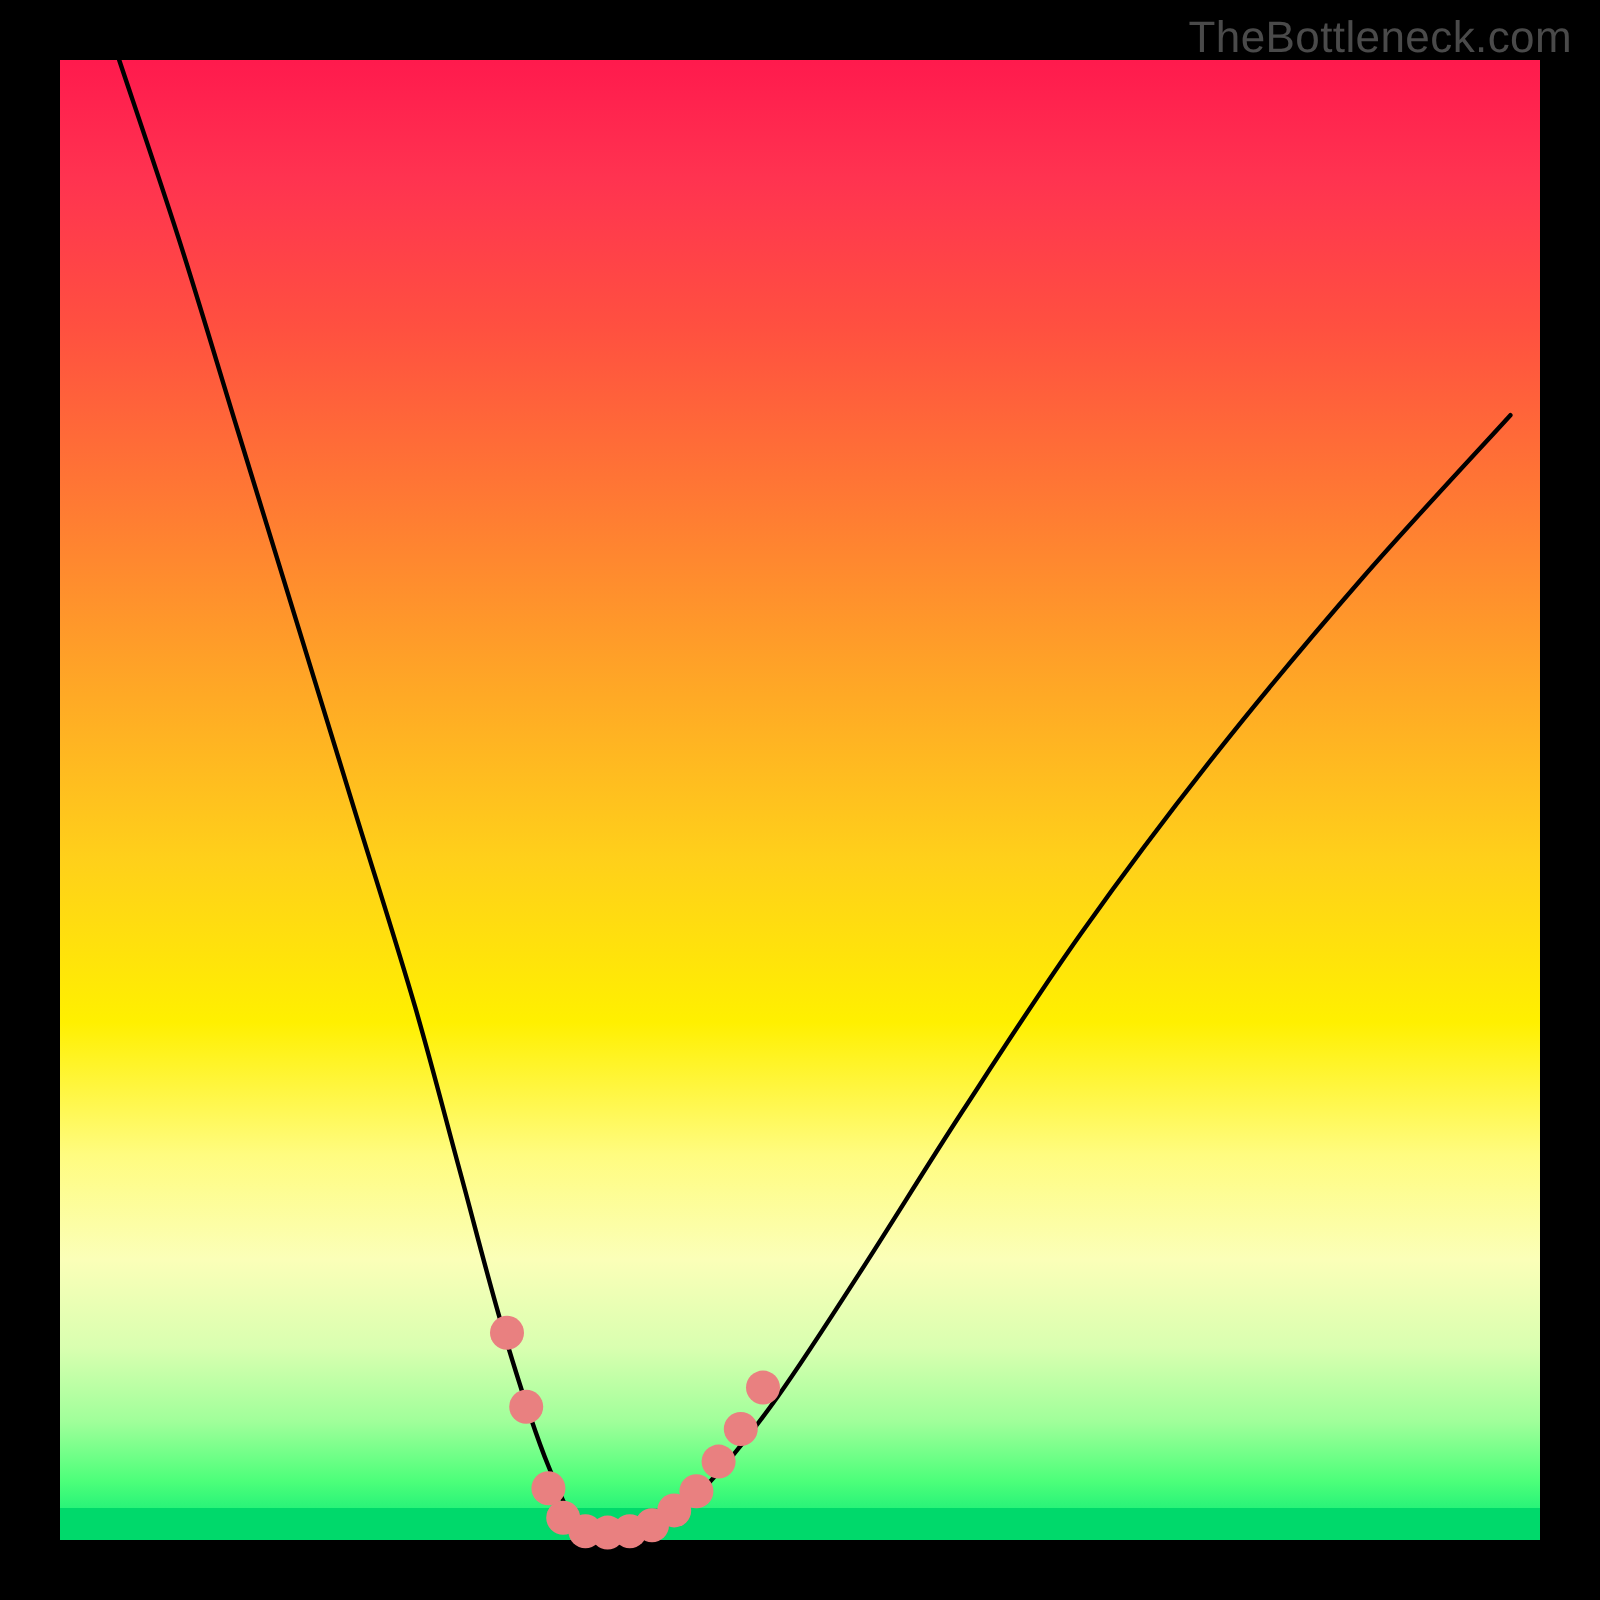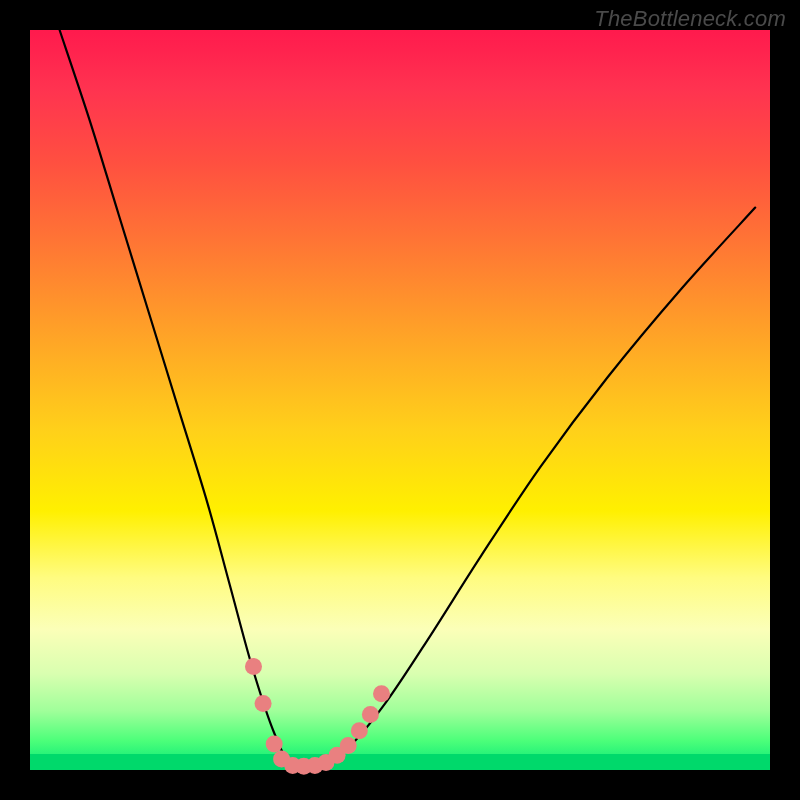--- a/index.html
+++ b/index.html
@@ -2,21 +2,20 @@
 <html><head>
 <meta charset="utf-8">
 <style>
   * { margin: 0; padding: 0; box-sizing: border-box; }
   html, body { width: 800px; height: 800px; overflow: hidden; background: #000; }
   .frame {
     position: relative;
     width: 800px;
     height: 800px;
     background: #000;
-    font-style: italic;
   }
   .plot-area {
     position: absolute;
     left: 30px;
     top: 30px;
     width: 740px;
     height: 740px;
     background: linear-gradient(to bottom,
       #ff1a4d 0%,
       #ff3350 8%,

